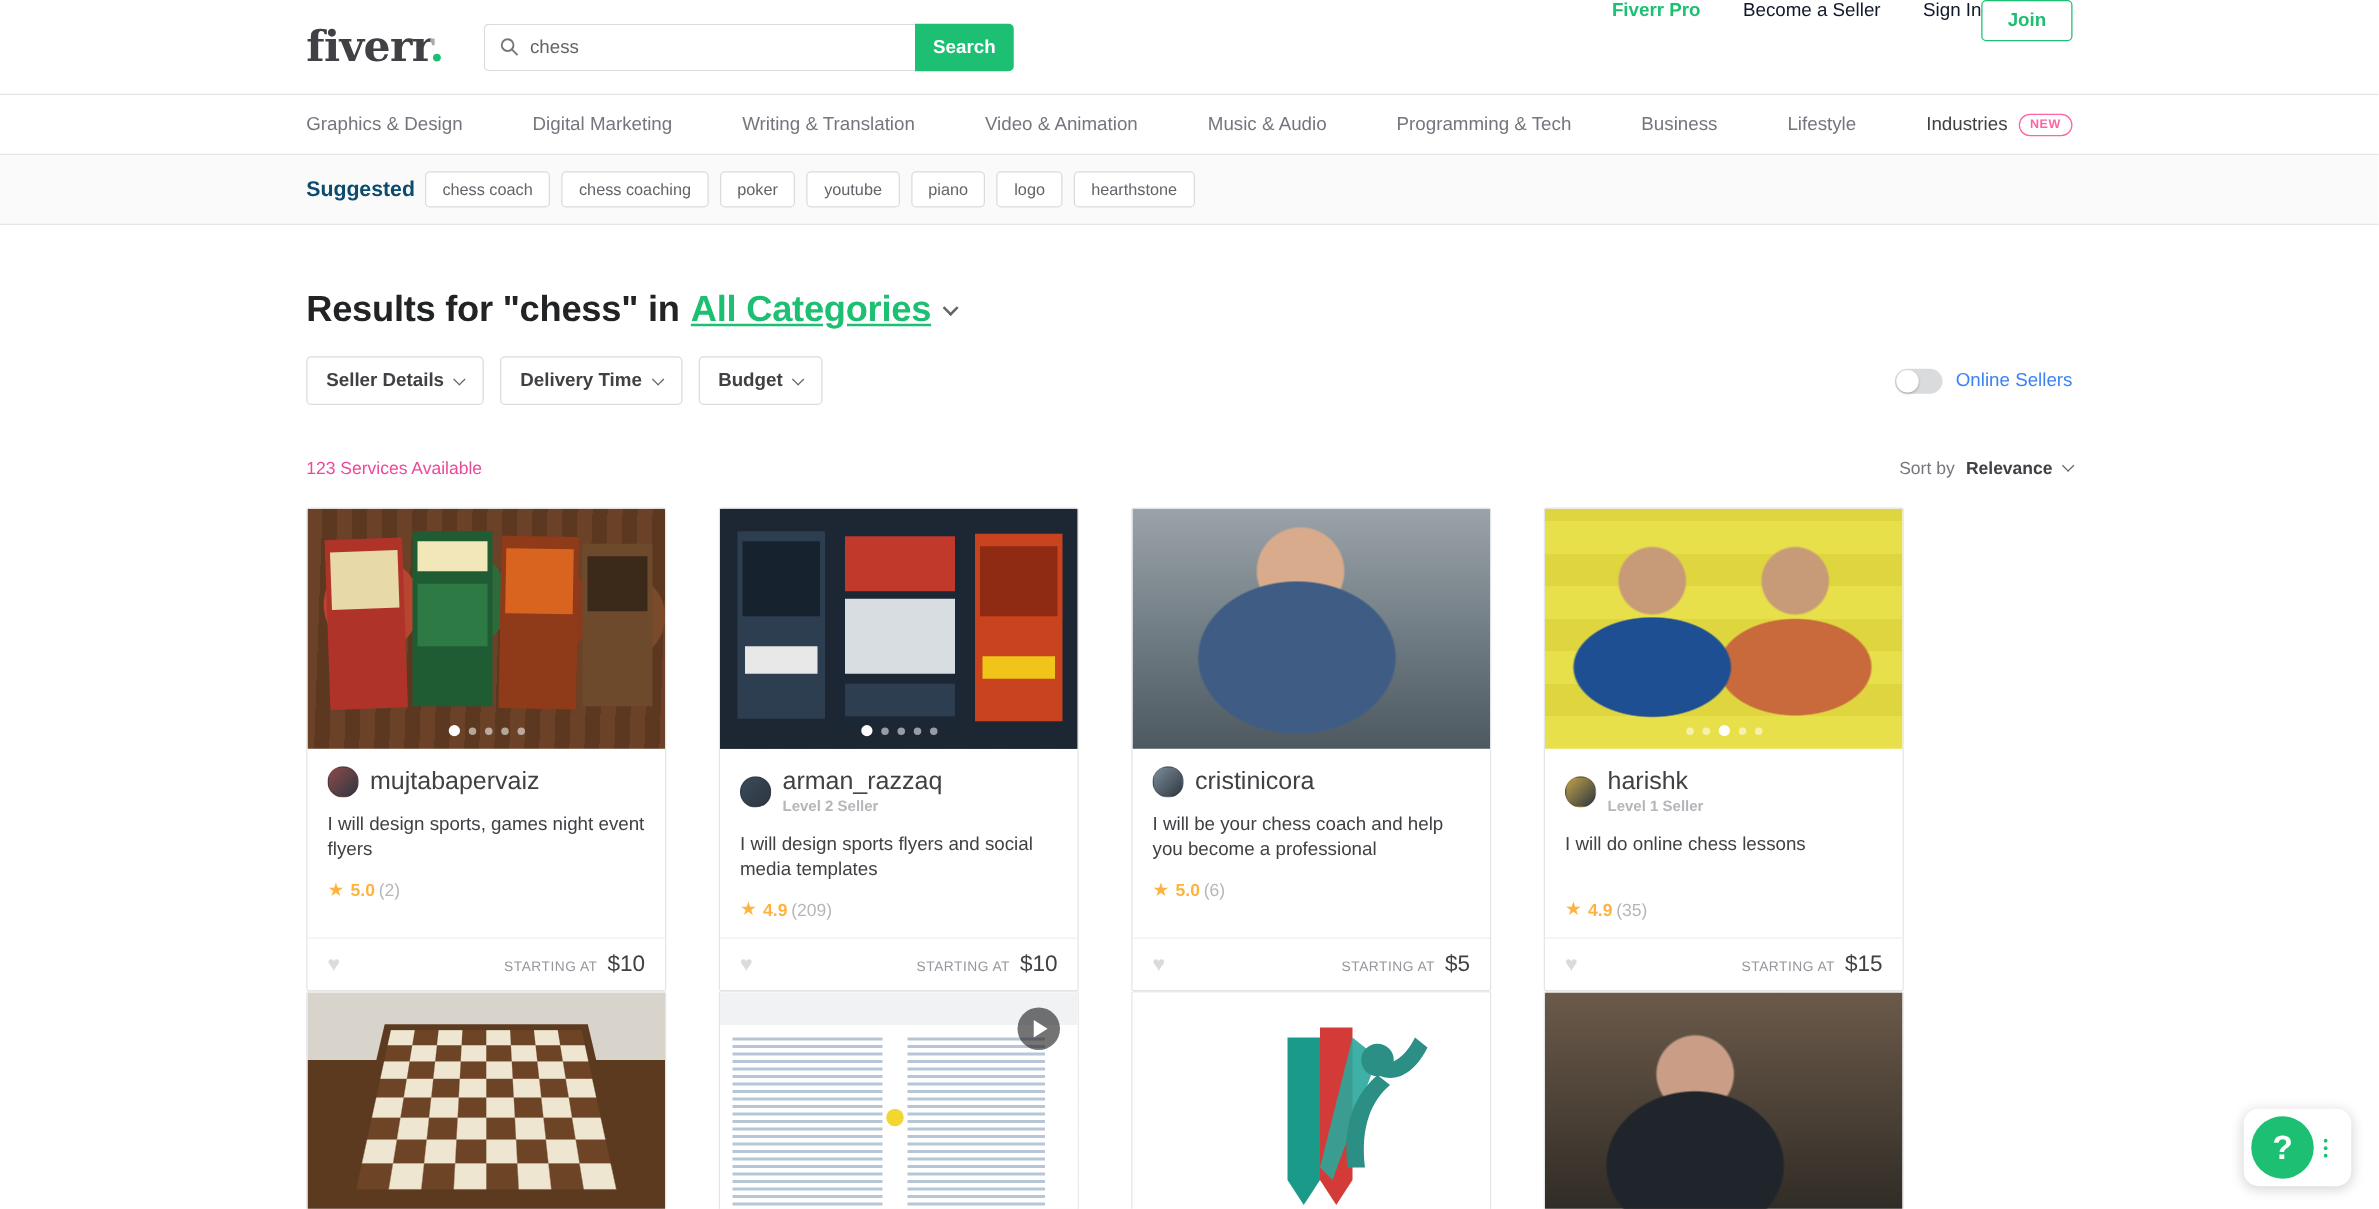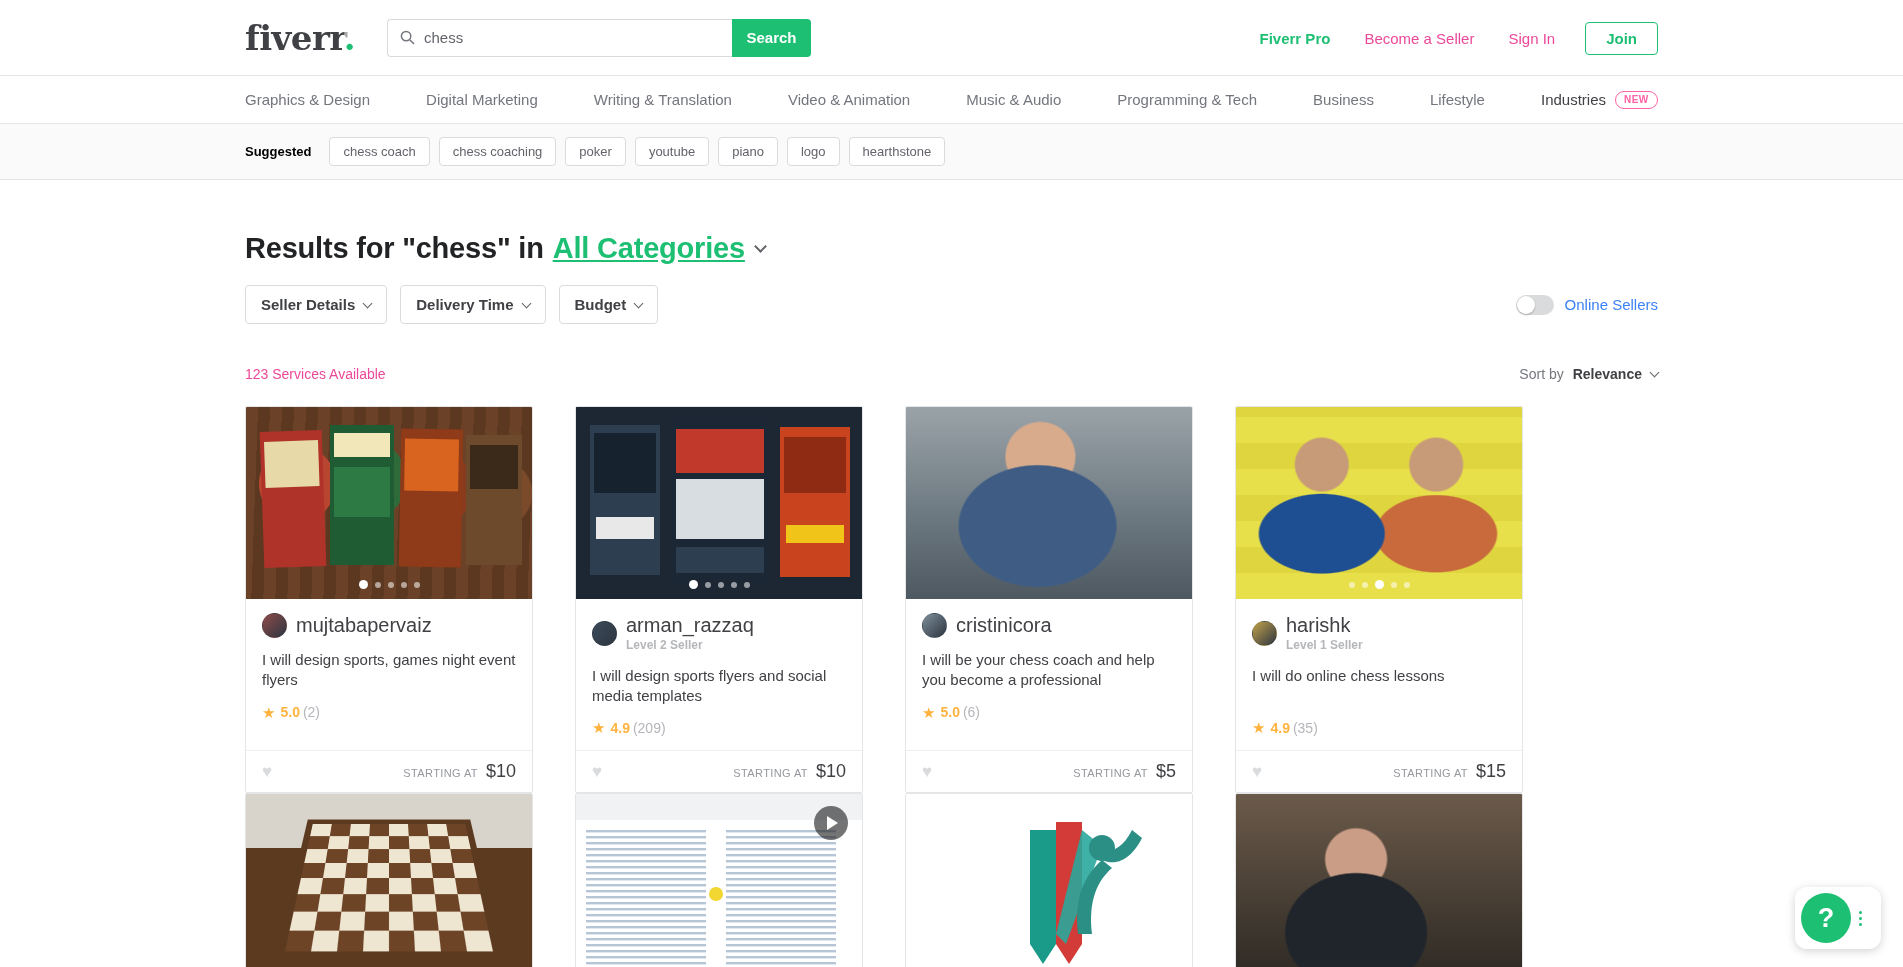--- a/index.html
+++ b/index.html
@@ -36,29 +36,29 @@
     background: transparent;
   }
   .searchbtn {
     width: 79px; height: 38px; background: #1dbf73; color: #fff;
     border: none; border-radius: 0 4px 4px 0; font-size: 15px;
     font-weight: 700; cursor: pointer;
     font-family: "Liberation Sans", sans-serif;
   }
   .header-right {
     position: absolute; right: 245px; top: 0; height: 76px;
-    display: flex; align-items: center; gap: 0;
+    display: flex; align-items: flex-start; gap: 0;
   }
   .hlink {
-    font-size: 15px; color: #ec4899; margin-left: 34px;
+    font-size: 15px; color: #0f172a; margin-left: 34px;
     cursor: pointer; white-space: nowrap; font-weight: 400;
   }
   .hlink.pro { color: #1dbf73; font-weight: 700; }
   .joinbtn {
-    margin-left: 30px; border: 1px solid #1dbf73; color: #1dbf73;
+    border: 1px solid #1dbf73; color: #1dbf73;
     background: #fff; border-radius: 4px; padding: 7px 20px;
     font-size: 15px; font-weight: 700; cursor: pointer;
     font-family: "Liberation Sans", sans-serif;
   }
 
   
   .catnav {
     height: 48px; border-bottom: 1px solid #e4e5e7;
     display: flex; padding: 0 245px; gap: 0;
     background: #fff;
@@ -73,21 +73,21 @@
     margin-left: 9px; border: 1px solid #ff62a5; color: #ff62a5;
     border-radius: 10px; font-size: 10px; font-weight: 700;
     padding: 2px 8px; letter-spacing: 0.4px; line-height: 1.2;
   }
 
   
   .suggested {
     height: 56px; background: #fafafa; border-bottom: 1px solid #e4e5e7;
     display: flex; align-items: center; padding: 0 245px;
   }
-  .suglabel { font-size: 13px; font-weight: 700; color: #000000; margin-right: 18px; }
+  .suglabel { font-size: 17px; font-weight: 700; color: #0c4a6e; margin-right: 8px; }
   .sugtag {
     border: 1px solid #dadbdd; background: #fff; border-radius: 4px;
     font-size: 13px; color: #62646a; padding: 6px 13px; margin-right: 9px;
     cursor: pointer; white-space: nowrap; line-height: 1.2;
   }
 
   
   .main { padding: 0 245px; }
   .results-title {
     margin-top: 52px; font-size: 29px; font-weight: 700;

